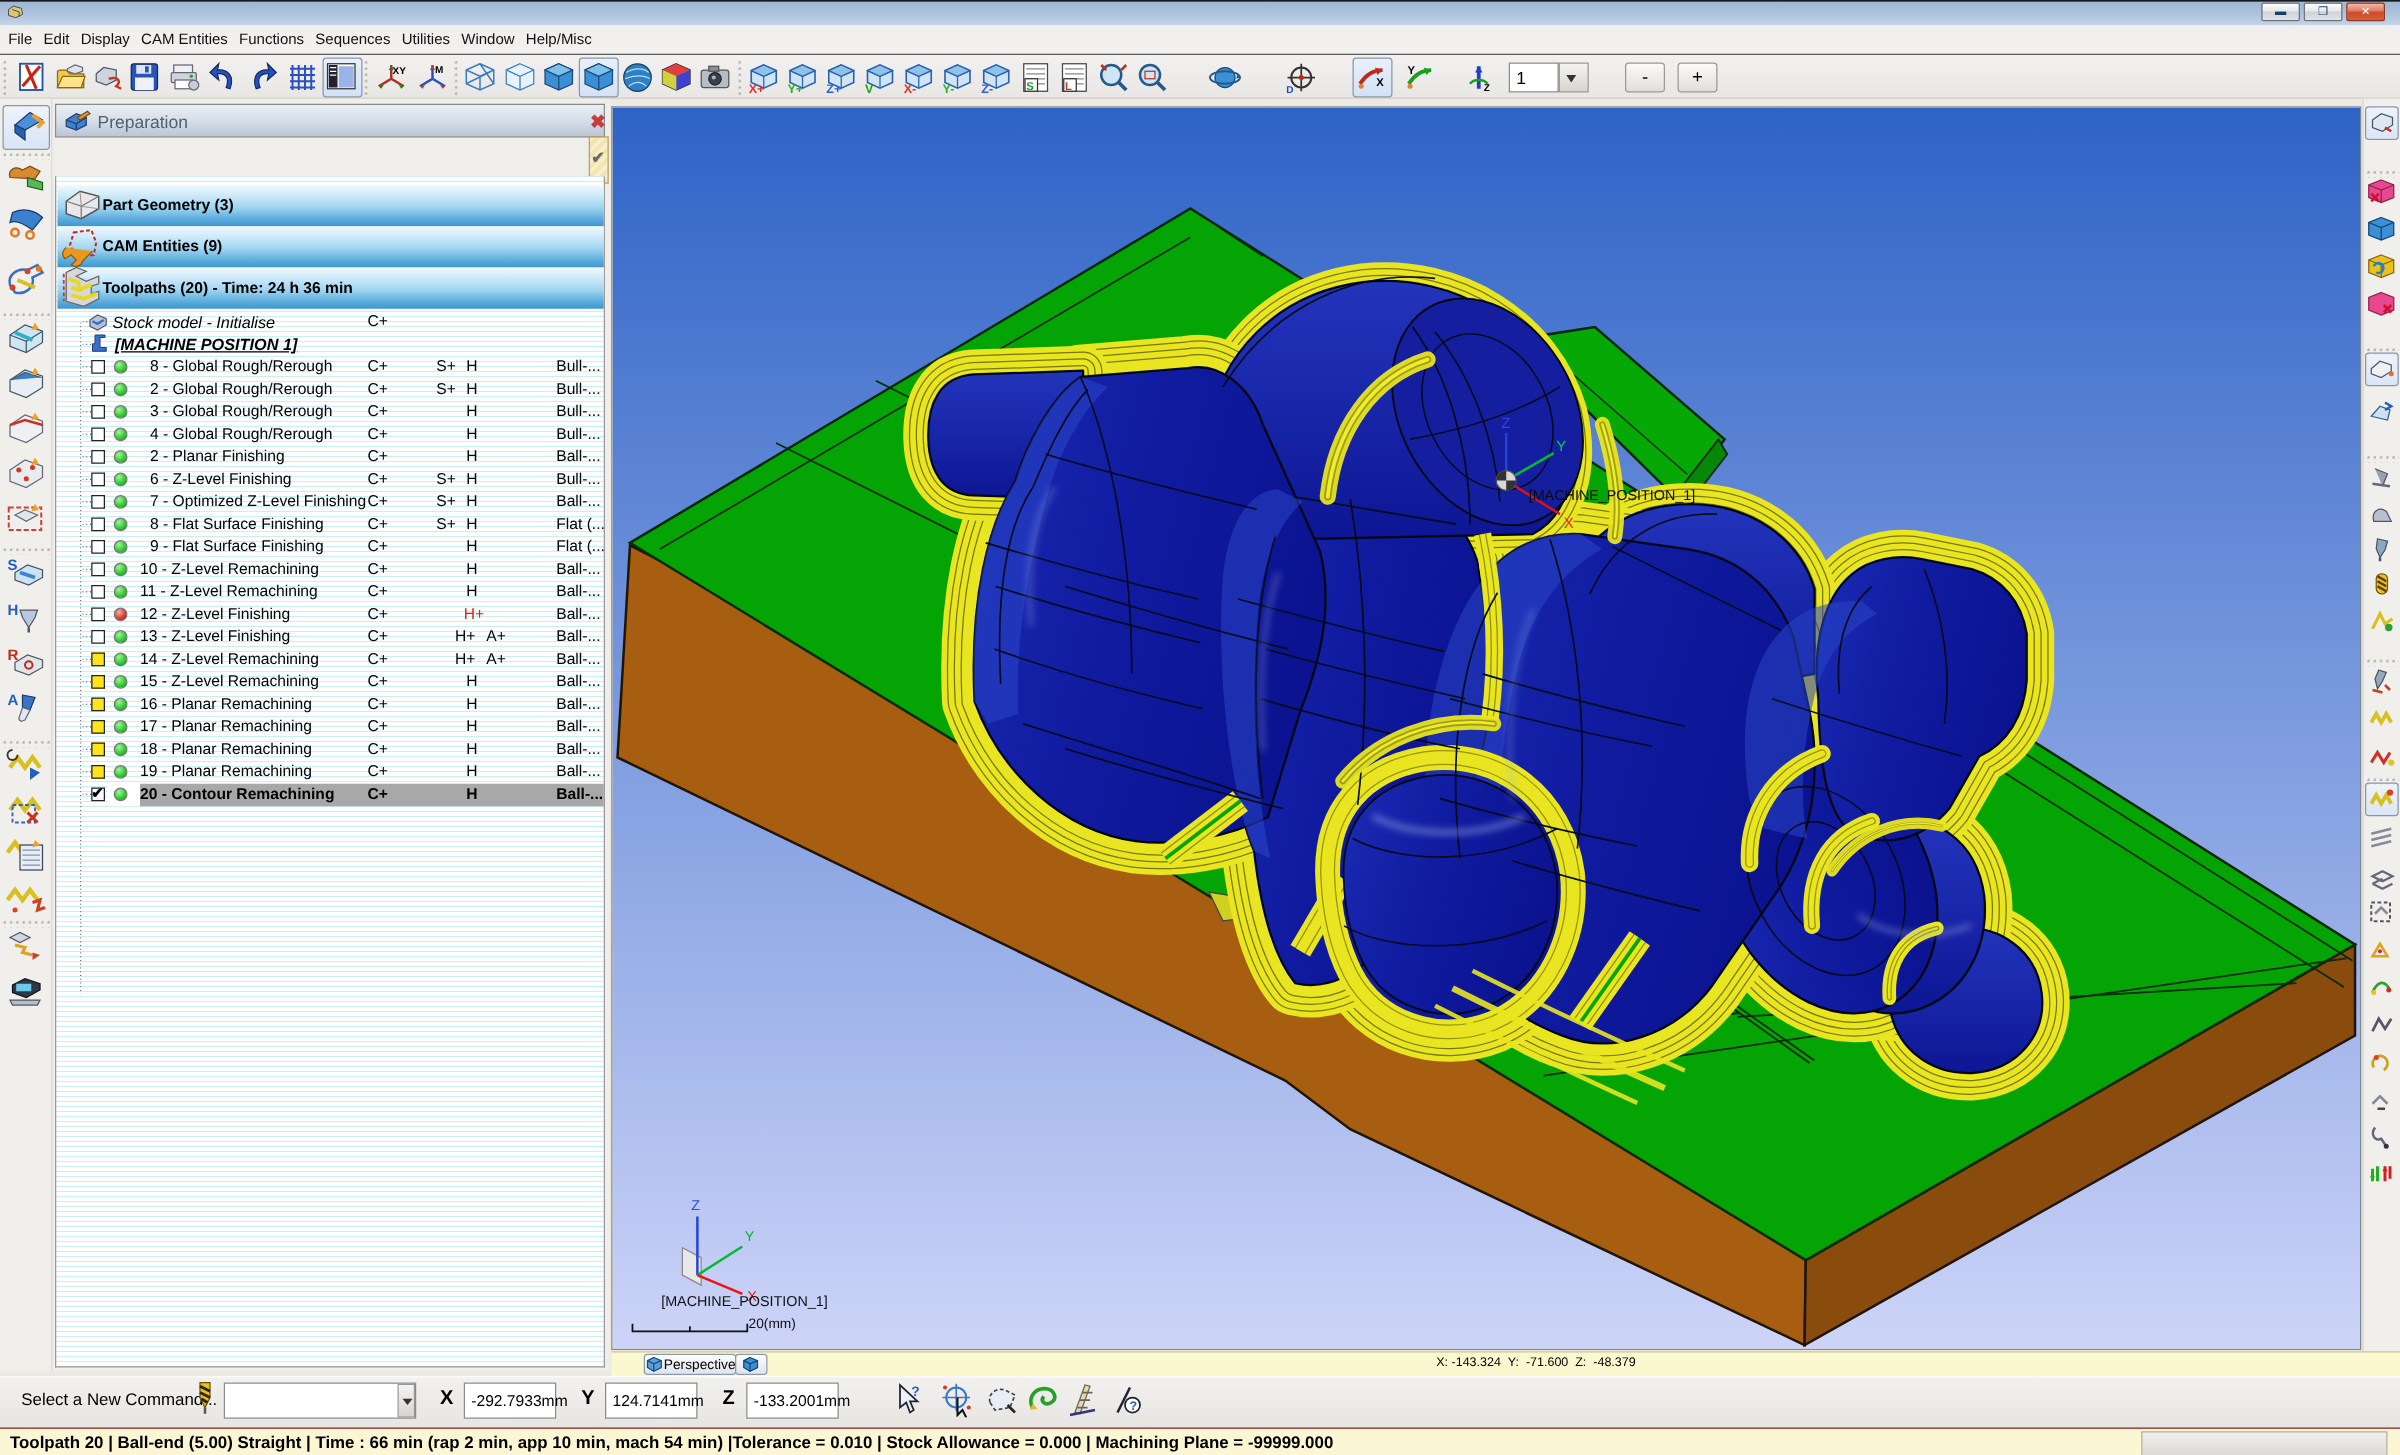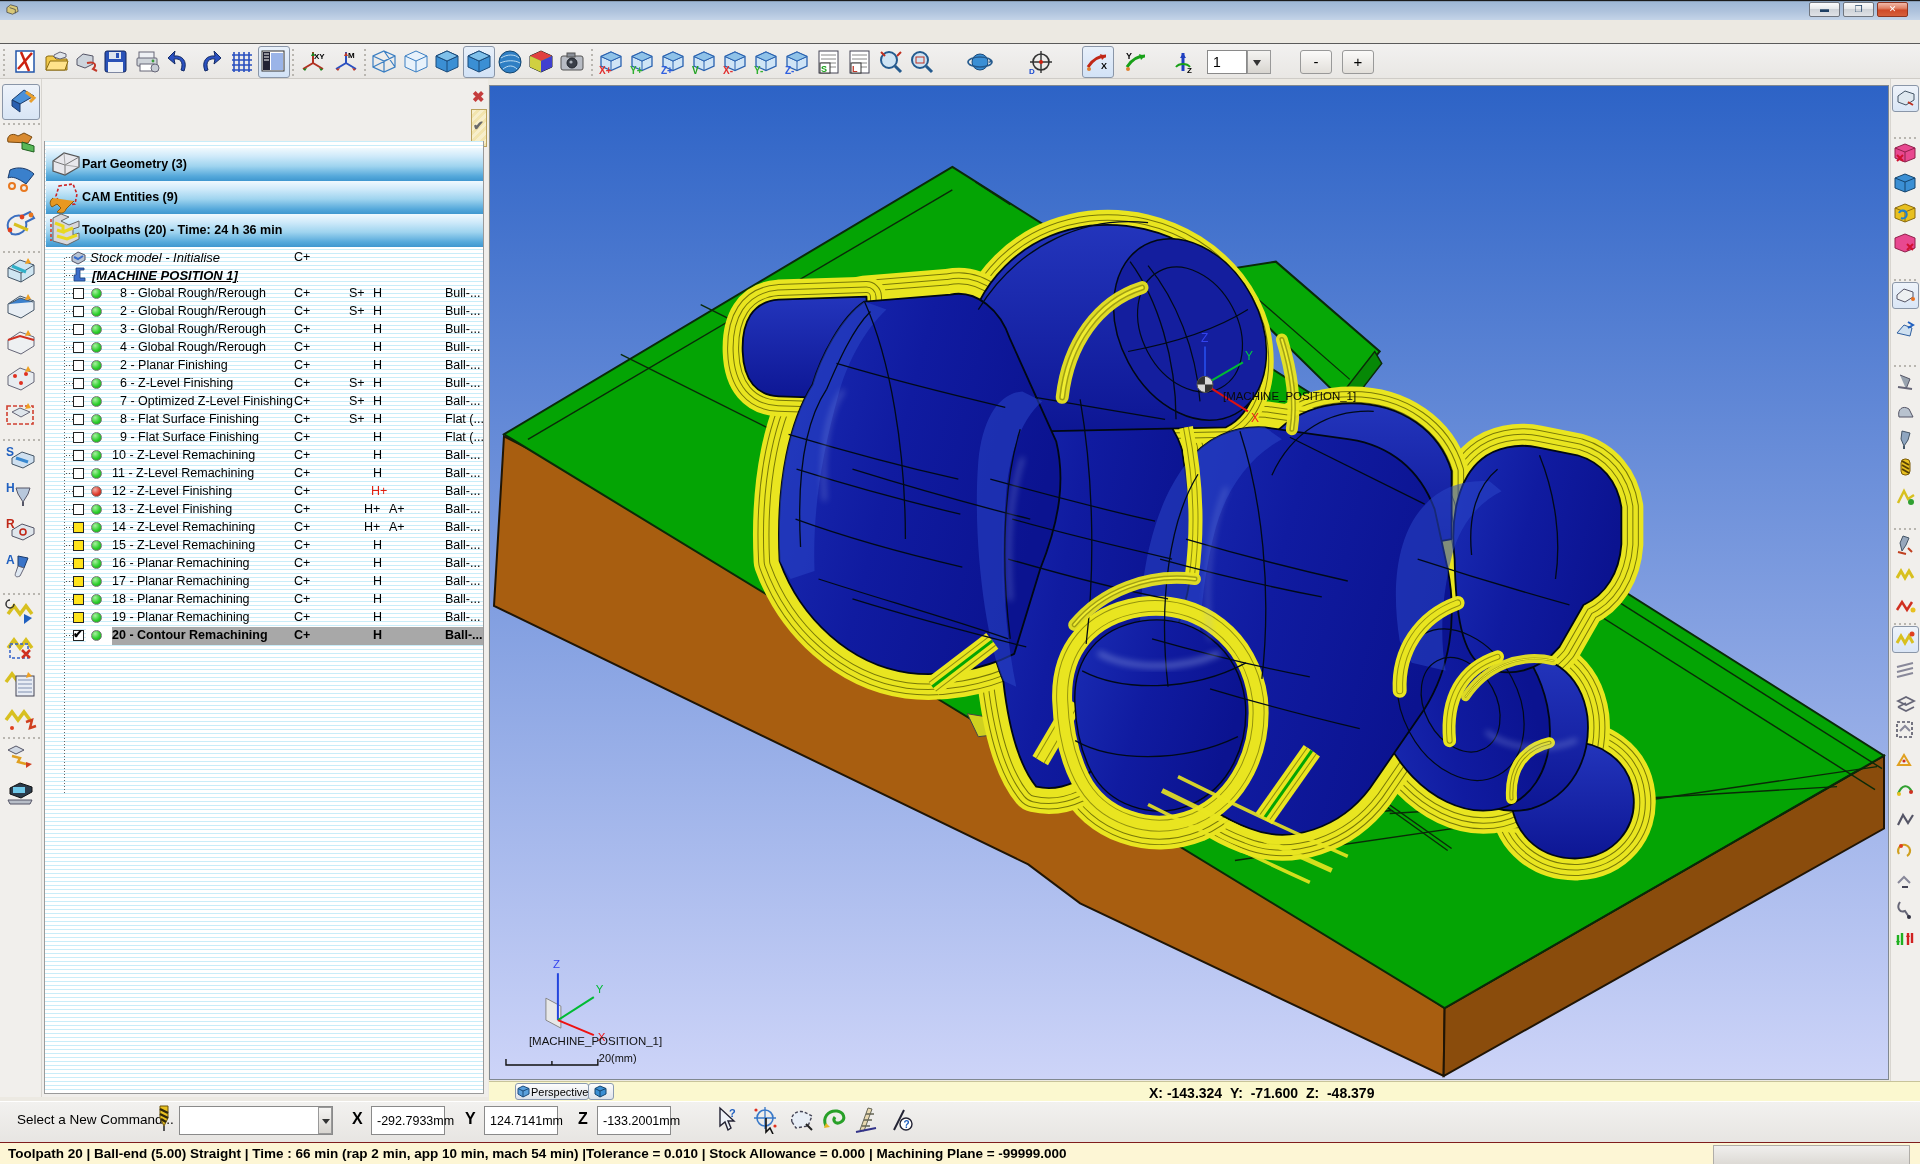--- a/index.html
+++ b/index.html
@@ -77,20 +77,21 @@
 
   <div id="titlebar" class="abs"></div>
   <svg id="titleicon" class="abs" viewBox="0 0 16 16">
       <path d="M2 11 L8 13 L14 10 L13 5 L6 3 L2 6 Z" fill="#d8c878" stroke="#444" stroke-width="0.8"></path>
       <path d="M5 6 L11 8 L11 12" fill="none" stroke="#444" stroke-width="0.8"></path>
     </svg>
   <div class="winbtn abs" style="left:1809px;">▬</div>
   <div class="winbtn abs" style="left:1843px;">❐</div>
   <div class="winbtn abs" id="btnclose" style="left:1877px;">✕</div>
 
+  <div id="menubar" class="abs" style="padding-left:2px"><span>File</span><span>Edit</span><span>Display</span><span>CAM Entities</span><span>Functions</span><span>Sequences</span><span>Utilities</span><span>Window</span><span>Help/Misc</span></div>
 
   <div id="toolbar" class="abs">
       <div class="tsep abs" style="left:2px"></div>
 <svg class="abs" style="left:13px;top:5px" width="26" height="26" viewBox="0 0 26 26">
         <rect x="3" y="2" width="18" height="21" fill="#fff" stroke="#2255aa" stroke-width="1.5"></rect>
         <path d="M5 20 L19 4 M16 22 L8 3" stroke="#cc2211" stroke-width="2.5" fill="none"></path>
       </svg>
 <svg class="abs" style="left:44px;top:5px" width="26" height="26" viewBox="0 0 26 26">
         <path d="M2 8 L2 21 L23 21 L23 10 L12 10 L9 7 L4 7 Z" fill="#f0c84a" stroke="#8a6a10"></path>
         <path d="M2 21 L6 12 L24 12 L21 21 Z" fill="#ffe28a" stroke="#8a6a10"></path>
@@ -496,20 +497,28 @@
         <path d="M14 4 l-2 4 h4 Z" fill="#d02020"></path>
       </svg>
 <div class="lsep" style="left:2px;top:57px;width:26px;"></div>
 <div class="lsep" style="left:2px;top:199px;width:26px;"></div>
 <div class="lsep" style="left:2px;top:285px;width:26px;"></div>
 <div class="lsep" style="left:2px;top:448px;width:26px;"></div>
 <div class="lsep" style="left:2px;top:543px;width:26px;"></div>
     </div>
 
   <div id="panel" class="abs">
+    <div id="prephdr" class="abs">
+        <svg style="position:absolute;left:6px;top:3px" width="22" height="20" viewBox="0 0 22 20">
+          <path d="M2 9 L10 4 L18 7 L18 13 L10 17 L2 14 Z" fill="#3f81cf" stroke="#1c3f70"></path>
+          <path d="M2 9 L10 12 L18 7 M10 12 L10 17" fill="none" stroke="#1c3f70"></path>
+          <path d="M11 7 L19 2 L21 4 L13 9 Z" fill="#e8963a" stroke="#7a4a10"></path>
+        </svg>
+        <span class="t">Preparation</span>
+      </div>
     <div class="abs" style="left:430px;top:9px;width:15px;height:15px;color:#c43c3c;font-weight:bold;font-size:15px;">✖</div>
     <div id="camchk" class="abs">
         <span style="position:absolute;left:1px;top:8px;color:#6a6a6a;font-weight:bold;font-size:13px;">✔</span>
       </div>
     <div id="pancontent" class="abs">
         <div style="position:absolute;left:19px;top:117px;width:1px;height:537px;background-image:linear-gradient(180deg,#666 1px,transparent 1px);background-size:1px 3px;"></div>
 <div class="sechdr" style="top:7px">
           <svg width="34" height="30" viewBox="0 0 34 30" style="position:absolute;left:3px;top:1px">
             <path d="M4 12 L15 4 L30 8 L30 18 L16 26 L4 22 Z" fill="#e8e8ec" stroke="#555" stroke-width="1.2"></path>
             <path d="M4 12 L16 16 L16 26 M16 16 L30 8" fill="none" stroke="#777" stroke-width="1"></path>
@@ -987,21 +996,21 @@
       <div class="abs" style="left:26px;top:1px;width:74px;height:17px;border:1px solid #8a9ab0;border-radius:3px;background:linear-gradient(180deg,#fdfdfd,#dfe3ea);font-size:11px;line-height:16px;padding-left:15px;">Perspective</div>
 <svg class="abs" style="left:28px;top:3px" width="13" height="13" viewBox="0 0 13 13">
         <path d="M6 1 L12 3.5 L12 9 L6 12 L1 9 L1 3.5 Z" fill="#5aa0dc" stroke="#1a4a7a"></path>
         <path d="M1 3.5 L6 6 L12 3.5 M6 6 L6 12" fill="none" stroke="#1a4a7a"></path>
       </svg>
 <div class="abs" style="left:99px;top:1px;width:26px;height:17px;border:1px solid #8a9ab0;border-radius:3px;background:linear-gradient(180deg,#fdfdfd,#dfe3ea);"></div>
 <svg class="abs" style="left:105px;top:3px" width="13" height="13" viewBox="0 0 13 13">
         <path d="M6 1 L12 3.5 L12 9 L6 12 L1 9 L1 3.5 Z" fill="#3b8fd4" stroke="#14456e"></path>
         <path d="M1 3.5 L6 6 L12 3.5 M6 6 L6 12" fill="none" stroke="#14456e"></path>
       </svg>
-    <span class="abs" style="left:660px;top:3px;font-size:14px;font-weight:bold;">X: -143.324&nbsp;&nbsp;Y:&nbsp; -71.600&nbsp;&nbsp;Z:&nbsp; -48.379</span>
+    <span class="abs" style="left:660px;top:3px;font-size:10px;font-weight:normal;">X: -143.324&nbsp;&nbsp;Y:&nbsp; -71.600&nbsp;&nbsp;Z:&nbsp; -48.379</span>
   </div>
 
   <div id="cmdbar" class="abs"></div>
     <svg class="abs" style="left:714px;top:1106px" width="28" height="28" viewBox="0 0 28 28">
       <path d="M6 2 L6 20 L11 16 L14 24 L17 22 L14 15 L20 15 Z" fill="#eef2f8" stroke="#223" stroke-width="1.4"></path>
       <text x="15" y="11" font-size="11" font-weight="bold" fill="#2060c0" font-family="Liberation Sans">?</text>
     </svg>
 <svg class="abs" style="left:752px;top:1106px" width="30" height="28" viewBox="0 0 30 28">
       <circle cx="13" cy="12" r="8" fill="none" stroke="#3878c8" stroke-width="1.6"></circle>
       <path d="M13 1 V23 M2 12 H24" stroke="#3878c8" stroke-width="1.3"></path>

